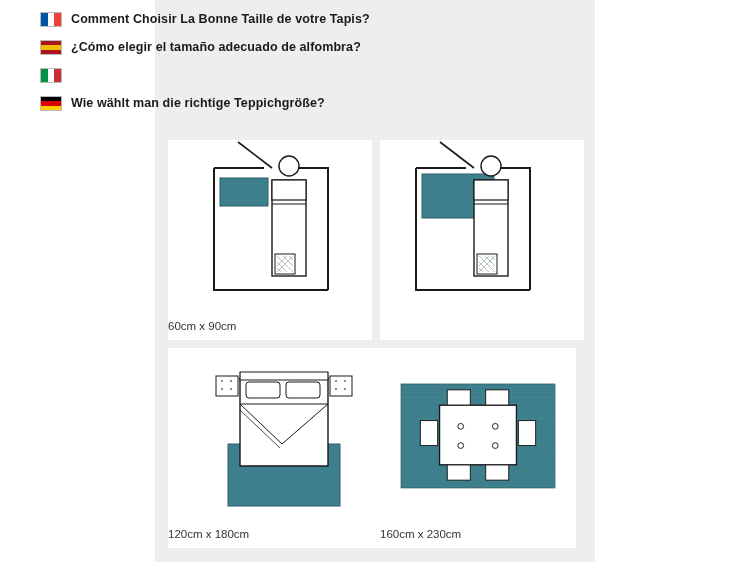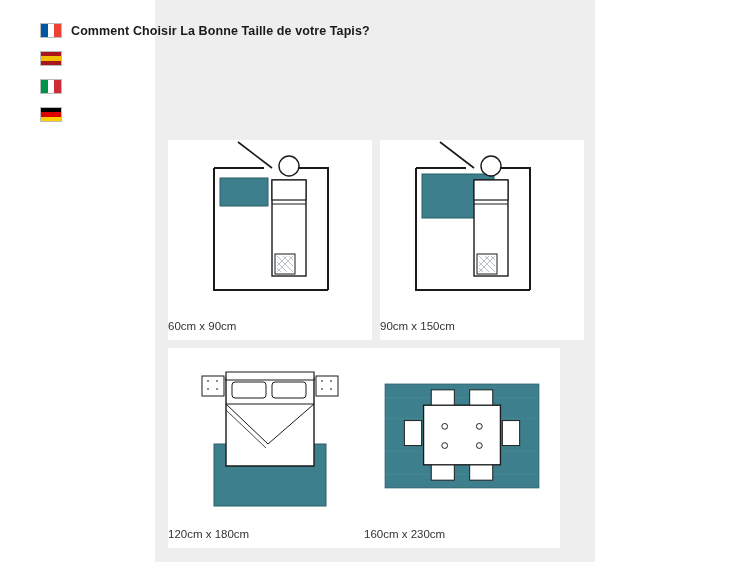--- a/index.html
+++ b/index.html
@@ -21,21 +21,21 @@
     background:#eeeeee;
   }
   
   .headings{
     position:absolute;
     left:40px;top:12px;
     width:390px;
   }
   .heading-row{
     display:flex;
-    align-items:flex-end;
+    align-items:flex-start;
     height:26px;
     margin-bottom:2px;
   }
   .flag{
     width:22px;height:15px;
     display:flex;
     margin-right:9px;
     border:0.5px solid #bbb;
     box-sizing:border-box;
     flex:0 0 auto;
@@ -88,36 +88,38 @@
       </span>
       <span class="heading-text">Comment Choisir La Bonne Taille de votre Tapis?</span>
     </div>
 
     <div class="heading-row">
       <span class="flag horiz">
         <span style="background:#AA151B"></span>
           <span style="background:#F1BF00"></span>
           <span style="background:#AA151B"></span>
       </span>
+      <span class="heading-text">¿Cómo elegir el tamaño adecuado de alfombra?</span>
     </div>
 
     <div class="heading-row">
       <span class="flag vert">
         <span style="background:#009246"></span>
           <span style="background:#FFFFFF"></span>
           <span style="background:#CE2B37"></span>
       </span>
     </div>
 
     <div class="heading-row">
       <span class="flag horiz">
         <span style="background:#000000"></span>
           <span style="background:#DD0000"></span>
           <span style="background:#FFCE00"></span>
       </span>
+      <span class="heading-text">Wie wählt man die richtige Teppichgröße?</span>
     </div>
 
   </div>
 
   <div class="card" style="left:168px;top:140px;width:204px;height:200px;">
     <div class="art">
       <svg viewBox="0 0 204 174" xmlns="http://www.w3.org/2000/svg">
 
         <path d="M46 28 L46 150 L160 150" fill="none" stroke="#1a1a1a" stroke-width="2"></path>
         <path d="M46 28 L160 28 L160 150" fill="none" stroke="#1a1a1a" stroke-width="2" opacity="0"></path>
@@ -169,24 +171,23 @@
           <line x1="99" y1="116" x2="115" y2="132"></line>
           <line x1="99" y1="122" x2="109" y2="132"></line>
           <line x1="99" y1="128" x2="103" y2="132"></line>
           <line x1="105" y1="116" x2="115" y2="126"></line>
           <line x1="111" y1="116" x2="115" y2="120"></line>
           <line x1="115" y1="116" x2="99" y2="132"></line>
           <line x1="109" y1="116" x2="99" y2="126"></line>
         </g>
       </svg>
     </div>
-    <div class="card-caption">90cm x 150cm</div>
-  </div>
-
-  <div class="card" style="left:168px;top:348px;width:204px;height:200px;">
+  </div>
+
+  <div class="card" style="left:168px;top:348px;width:204px;height:200px;padding-left:28px;">
     <div class="art">
       <svg viewBox="0 0 204 174" xmlns="http://www.w3.org/2000/svg">
 
         <rect x="46" y="96" width="112" height="62" fill="#3d7f8c" stroke="#2b5f6a" stroke-width="1"></rect>
 
         <path d="M58 30 L146 30 L146 118 L58 118 Z" fill="#ffffff" stroke="#1a1a1a" stroke-width="1.4"></path>
 
         <path d="M58 24 L146 24 L146 32 L58 32 Z" fill="#ffffff" stroke="#1a1a1a" stroke-width="1.2"></path>
 
         <rect x="64" y="34" width="34" height="16" rx="3" fill="#ffffff" stroke="#1a1a1a" stroke-width="1"></rect>
@@ -204,21 +205,21 @@
         <rect x="148" y="28" width="22" height="20" fill="#ffffff" stroke="#1a1a1a" stroke-width="1"></rect>
         <line x1="153" y1="33" x2="155" y2="33" stroke="#1a1a1a" stroke-width="1.2"></line>
         <line x1="162" y1="33" x2="164" y2="33" stroke="#1a1a1a" stroke-width="1.2"></line>
         <line x1="153" y1="41" x2="155" y2="41" stroke="#1a1a1a" stroke-width="1.2"></line>
         <line x1="162" y1="41" x2="164" y2="41" stroke="#1a1a1a" stroke-width="1.2"></line>
       </svg>
     </div>
     <div class="card-caption">120cm x 180cm</div>
   </div>
 
-  <div class="card" style="left:364px;top:348px;width:196px;height:200px;">
+  <div class="card" style="left:380px;top:348px;width:196px;height:200px;">
     <div class="art">
       <svg viewBox="0 0 204 174" xmlns="http://www.w3.org/2000/svg">
 
         <rect x="22" y="34" width="160" height="108" fill="#3d7f8c" stroke="#2b5f6a" stroke-width="1"></rect>
 
         <g stroke="#4f919d" stroke-width="0.7" opacity="0.6">
           <line x1="22" y1="48" x2="182" y2="48"></line>
           <line x1="22" y1="70" x2="182" y2="70"></line>
           <line x1="22" y1="104" x2="182" y2="104"></line>
           <line x1="22" y1="128" x2="182" y2="128"></line>

